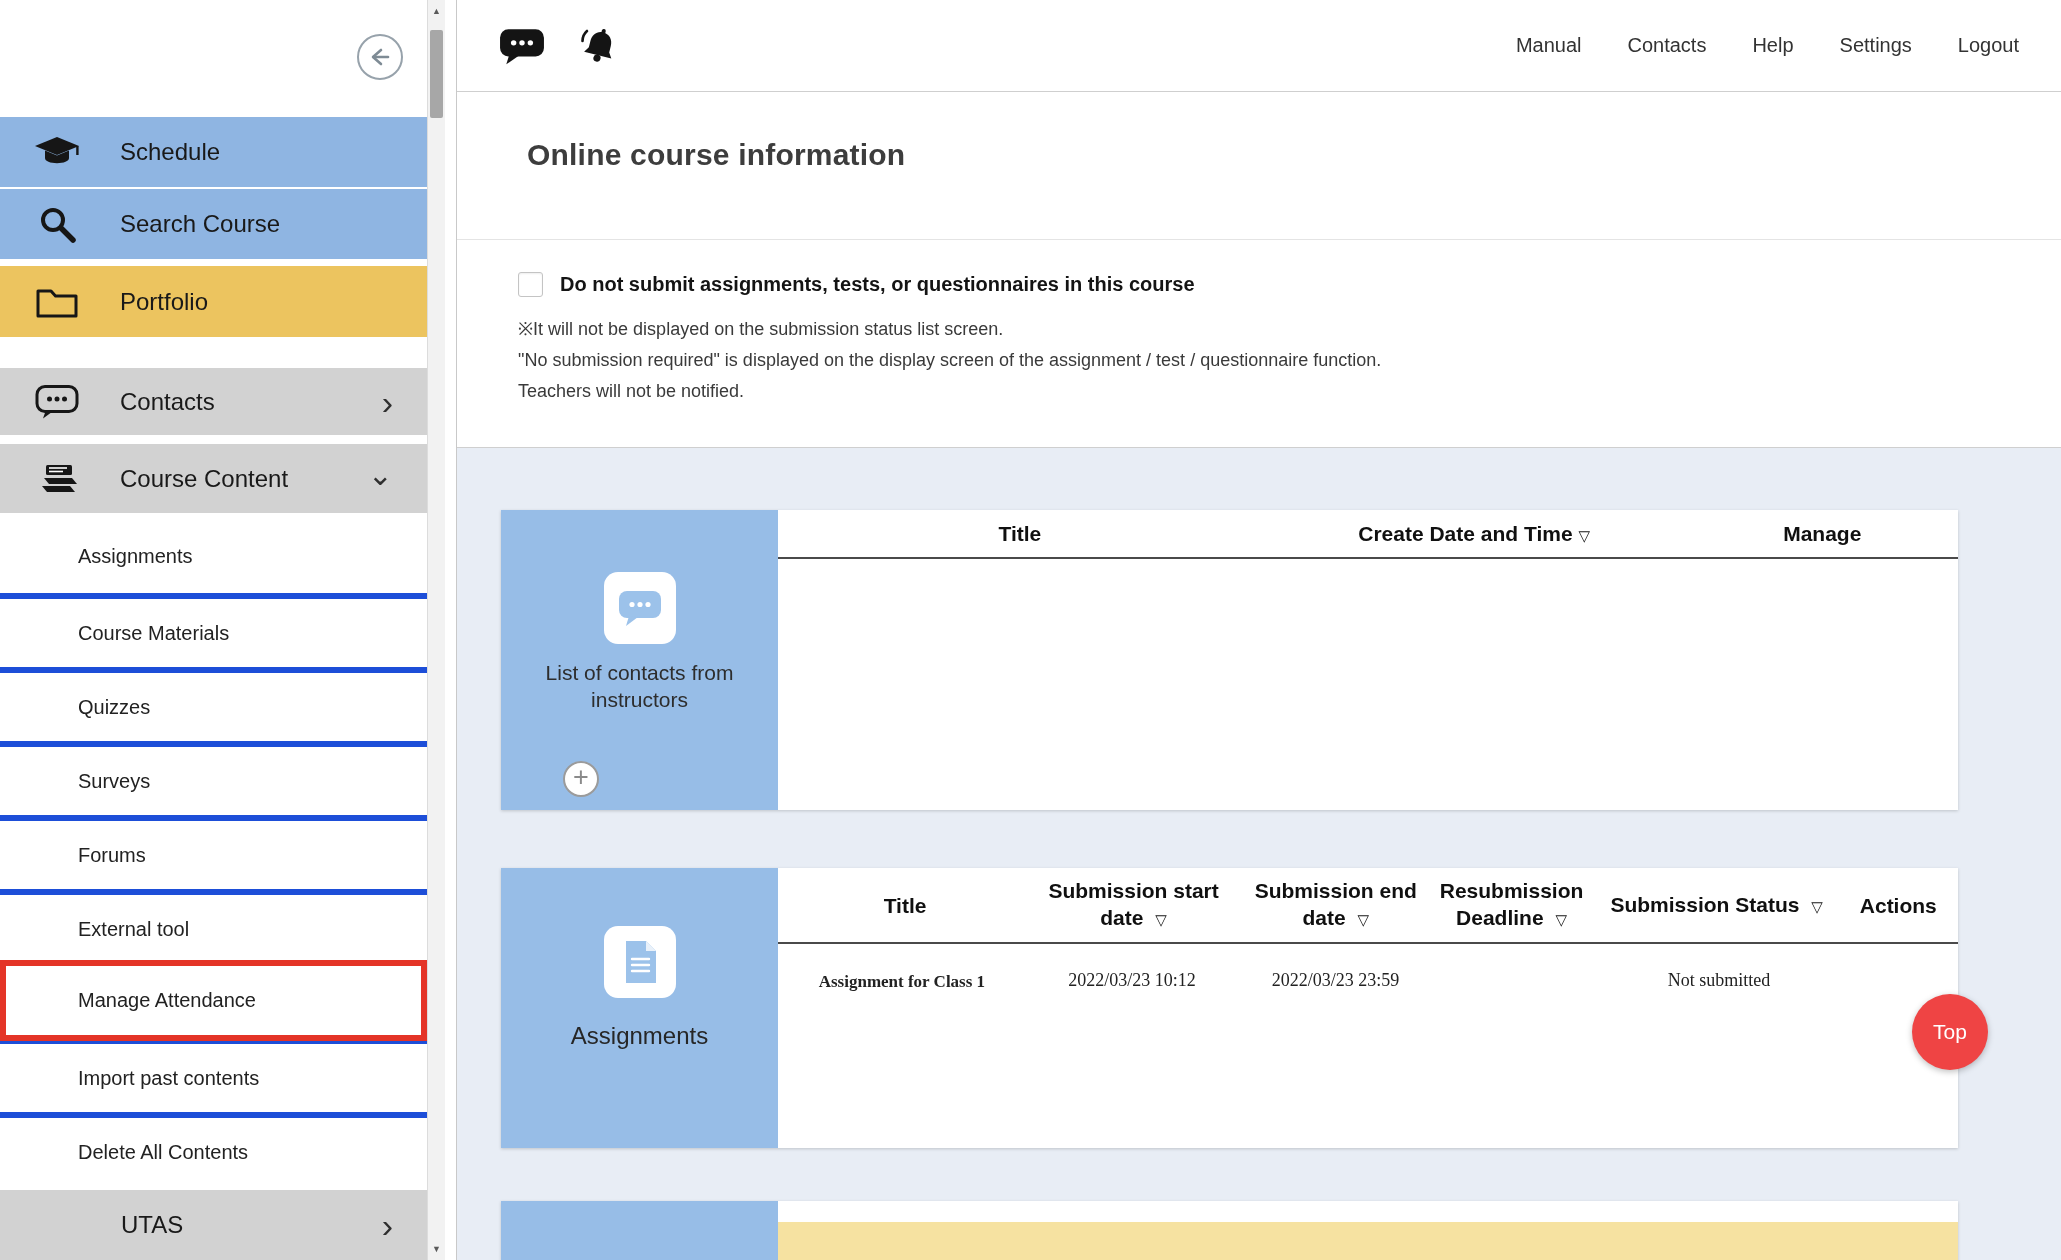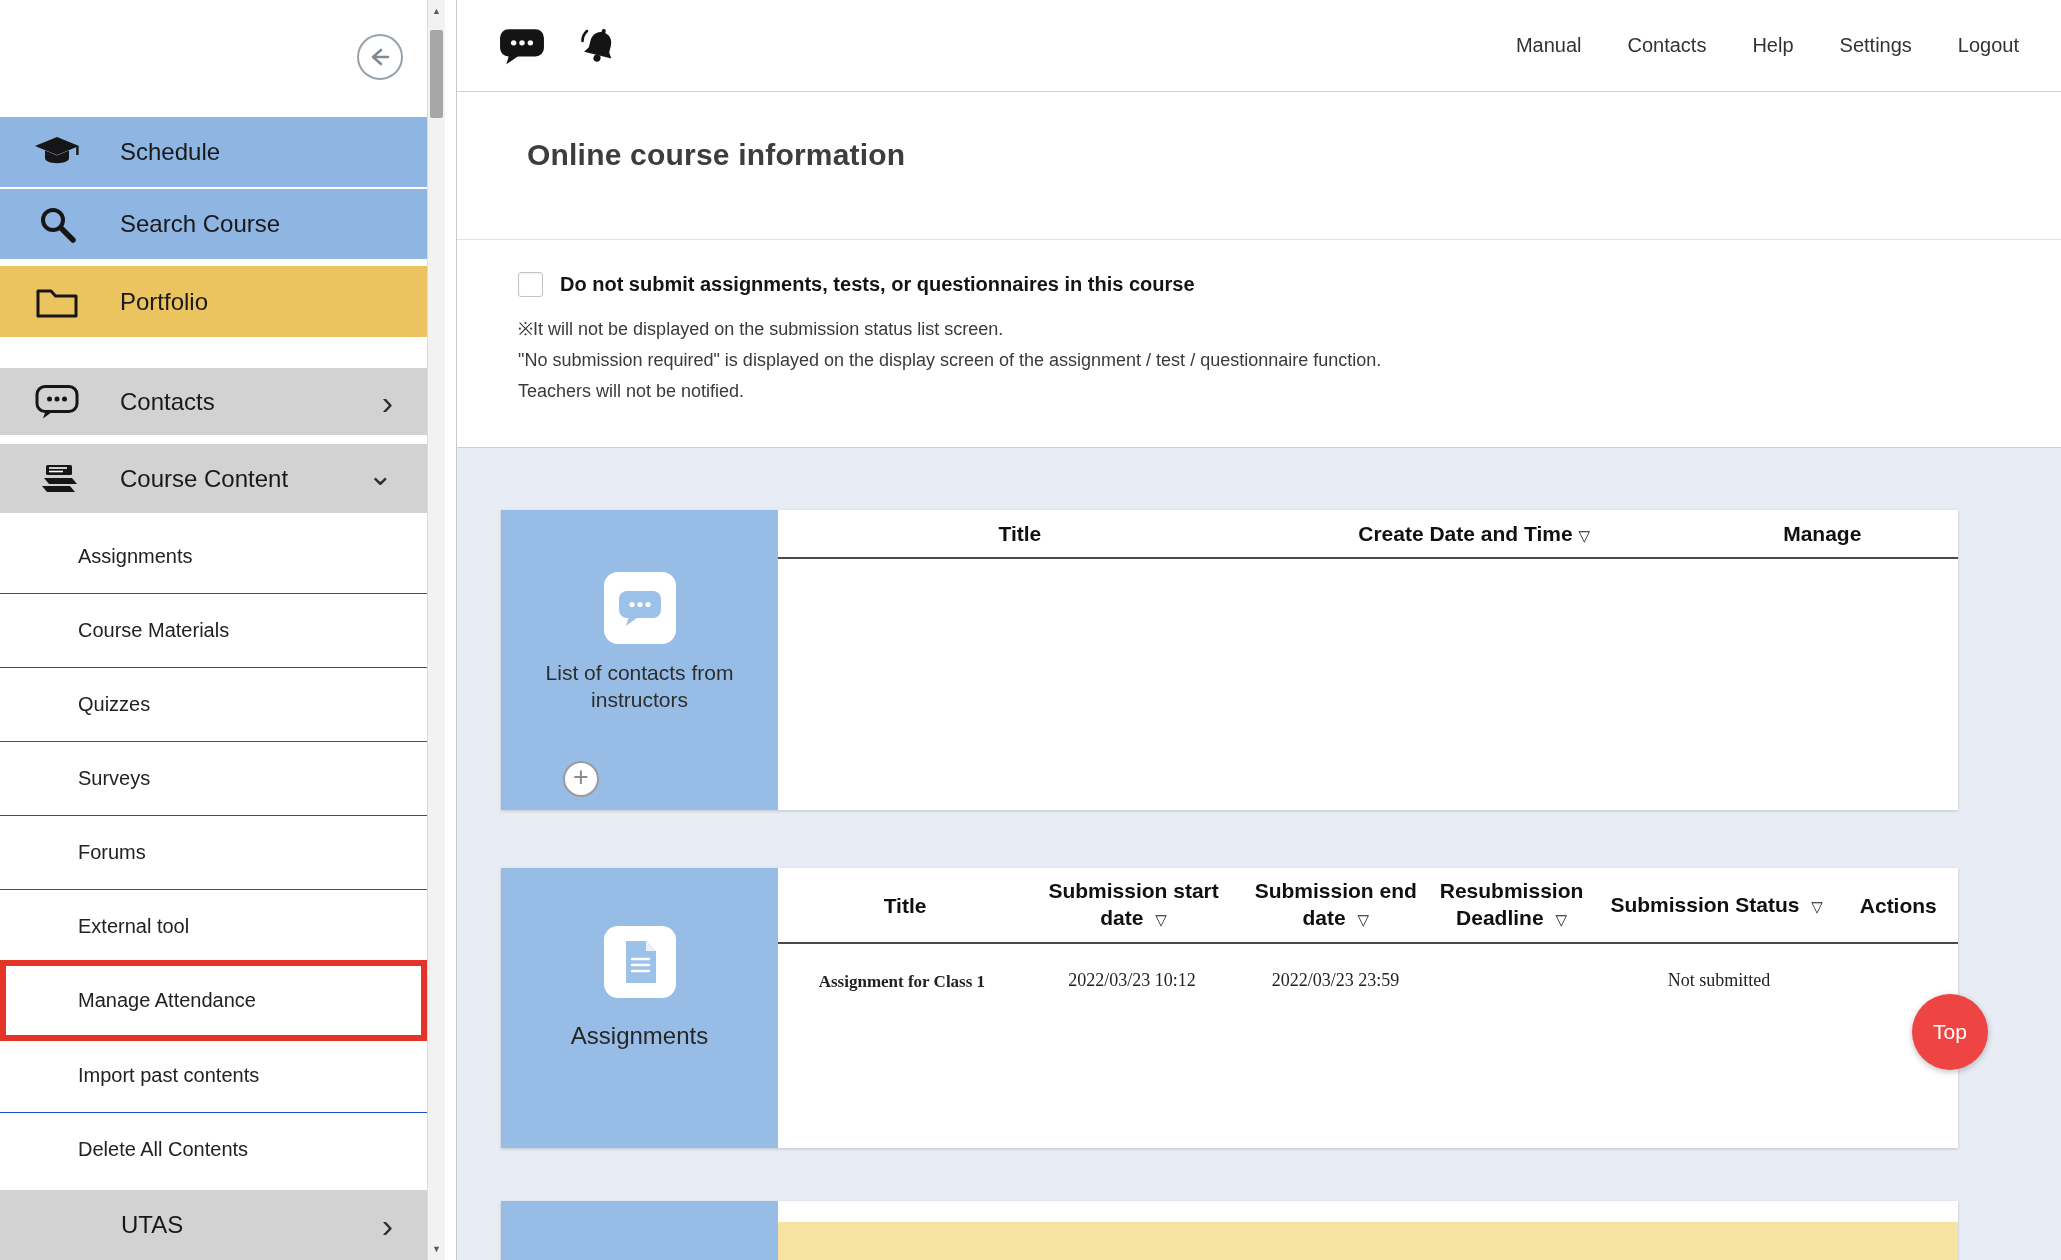--- a/index.html
+++ b/index.html
@@ -22,21 +22,21 @@
   .item-search{margin-top:2px;}
   .item-yellow{background:#ecc45f;height:71px;margin-top:7px;}
   .item-gray{background:#d2d2d2;}
   .item-contacts{height:67px;margin-top:31px;}
   .item-course{height:69px;margin-top:9px;}
   .chev{margin-left:auto;font-size:34px;color:#2f2f2f;line-height:1;}
   .chev.down{font-size:30px;transform:translateY(-4px);}
   .subnav{margin-top:6px;}
   .sub-item{height:74px;box-sizing:border-box;display:flex;align-items:center;padding-left:78px;
     font-size:20px;color:#222;background:#fff;}
-  .sub-item + .sub-item{border-top:1px solid #1d4ed8;}
+  .sub-item + .sub-item{border-top:6px solid #1d4ed8;}
   .sub-item.highlighted{border:6px solid #e43427;height:81px;margin:-3px 0;padding-left:72px;
     position:relative;z-index:2;}
   .item-utas{height:70px;margin-top:4px;padding-left:121px;}
   .item-utas .nav-label{font-size:24px;}
 
   
   .sb-scroll{position:absolute;left:427px;top:0;width:18px;height:1260px;background:#f2f2f2;
     border-left:1px solid #dcdcdc;box-sizing:border-box;}
   .sb-btn{position:absolute;left:0;width:17px;height:22px;display:flex;align-items:center;justify-content:center;
     font-size:9px;color:#5a5a5a;background:#f2f2f2;}

